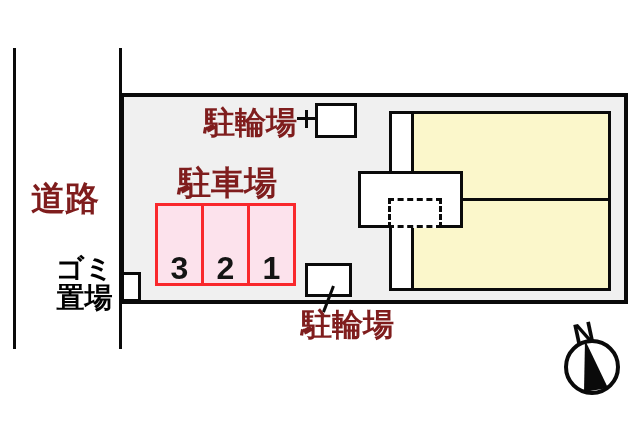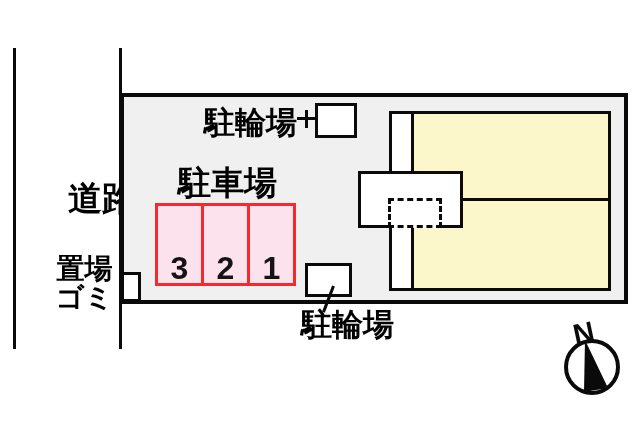--- a/index.html
+++ b/index.html
@@ -1,21 +1,21 @@
 <!DOCTYPE html>
 <html><head>
 <meta charset="utf-8">
 <style>
   html,body{margin:0;padding:0;background:#fff;}
   .canvas{
     position:relative;width:640px;height:427px;background:#ffffff;overflow:hidden;
     font-family:"Liberation Sans","DejaVu Sans",sans-serif;color:#000;
   }
   .abs{position:absolute;}
-  .lbl{position:absolute;font-weight:bold;color:#000000;white-space:nowrap;line-height:1.0;}
+  .lbl{position:absolute;font-weight:bold;color:#7f1d1d;white-space:nowrap;line-height:1.0;}
   .line{position:absolute;background:#0a0a0a;}
   .site{
     position:absolute;left:120px;top:93px;width:500px;height:203px;
     background:#f0f0f0;border:4px solid #0a0a0a;
   }
   .whitebox{position:absolute;background:#ffffff;border:3px solid #0a0a0a;}
   .parking{
     position:absolute;left:155px;top:203px;width:135px;height:77px;
     background:#fce2ec;border:3px solid #f9282c;display:flex;
   }
@@ -38,21 +38,21 @@
     font-weight:bold;font-size:28px;line-height:29px;white-space:nowrap;}
 </style>
 </head>
 <body>
 
 <div class="canvas">
 
   <div class="line" style="left:13px;top:48px;width:2.5px;height:301px;"></div>
   <div class="line" style="left:119px;top:48px;width:2.5px;height:301px;"></div>
 
-  <div class="lbl" style="left:31px;top:181px;font-size:34px;margin-left:37px;">道路</div>
+  <div class="lbl" style="left:31px;top:181px;font-size:34px;">道路</div>
 
   <div class="site"></div>
 
   <div class="building-outline"></div>
   <div class="room"></div>
   <div class="room-divider"></div>
   <div class="porch"></div>
   <div class="dashedbox"></div>
 
   <div class="lbl" style="left:204px;top:107px;font-size:31px;">駐輪場</div>
@@ -67,22 +67,22 @@
     </div>
     <div class="stall">
       <span>2</span>
     </div>
     <div class="stall">
       <span>1</span>
     </div>
   </div>
 
   <div class="garbage-label">
+    <div>ゴミ</div>
     <div>置場</div>
-    <div>ゴミ</div>
   </div>
   <div class="whitebox" style="left:121px;top:272px;width:14px;height:24px;"></div>
 
   <div class="whitebox" style="left:305px;top:263px;width:41px;height:28px;"></div>
   <div class="leader-diag"></div>
   <div class="lbl" style="left:301px;top:309px;font-size:31px;">駐輪場</div>
 
   <svg class="abs" style="left:556px;top:310px;" width="70" height="95" viewBox="0 0 70 95">
     <text x="28" y="33" font-size="29" font-weight="bold" text-anchor="middle" transform="rotate(-12 28 24)" fill="#0a0a0a">N</text>
     <circle cx="36" cy="57" r="26" fill="none" stroke="#0a0a0a" stroke-width="4"></circle>

